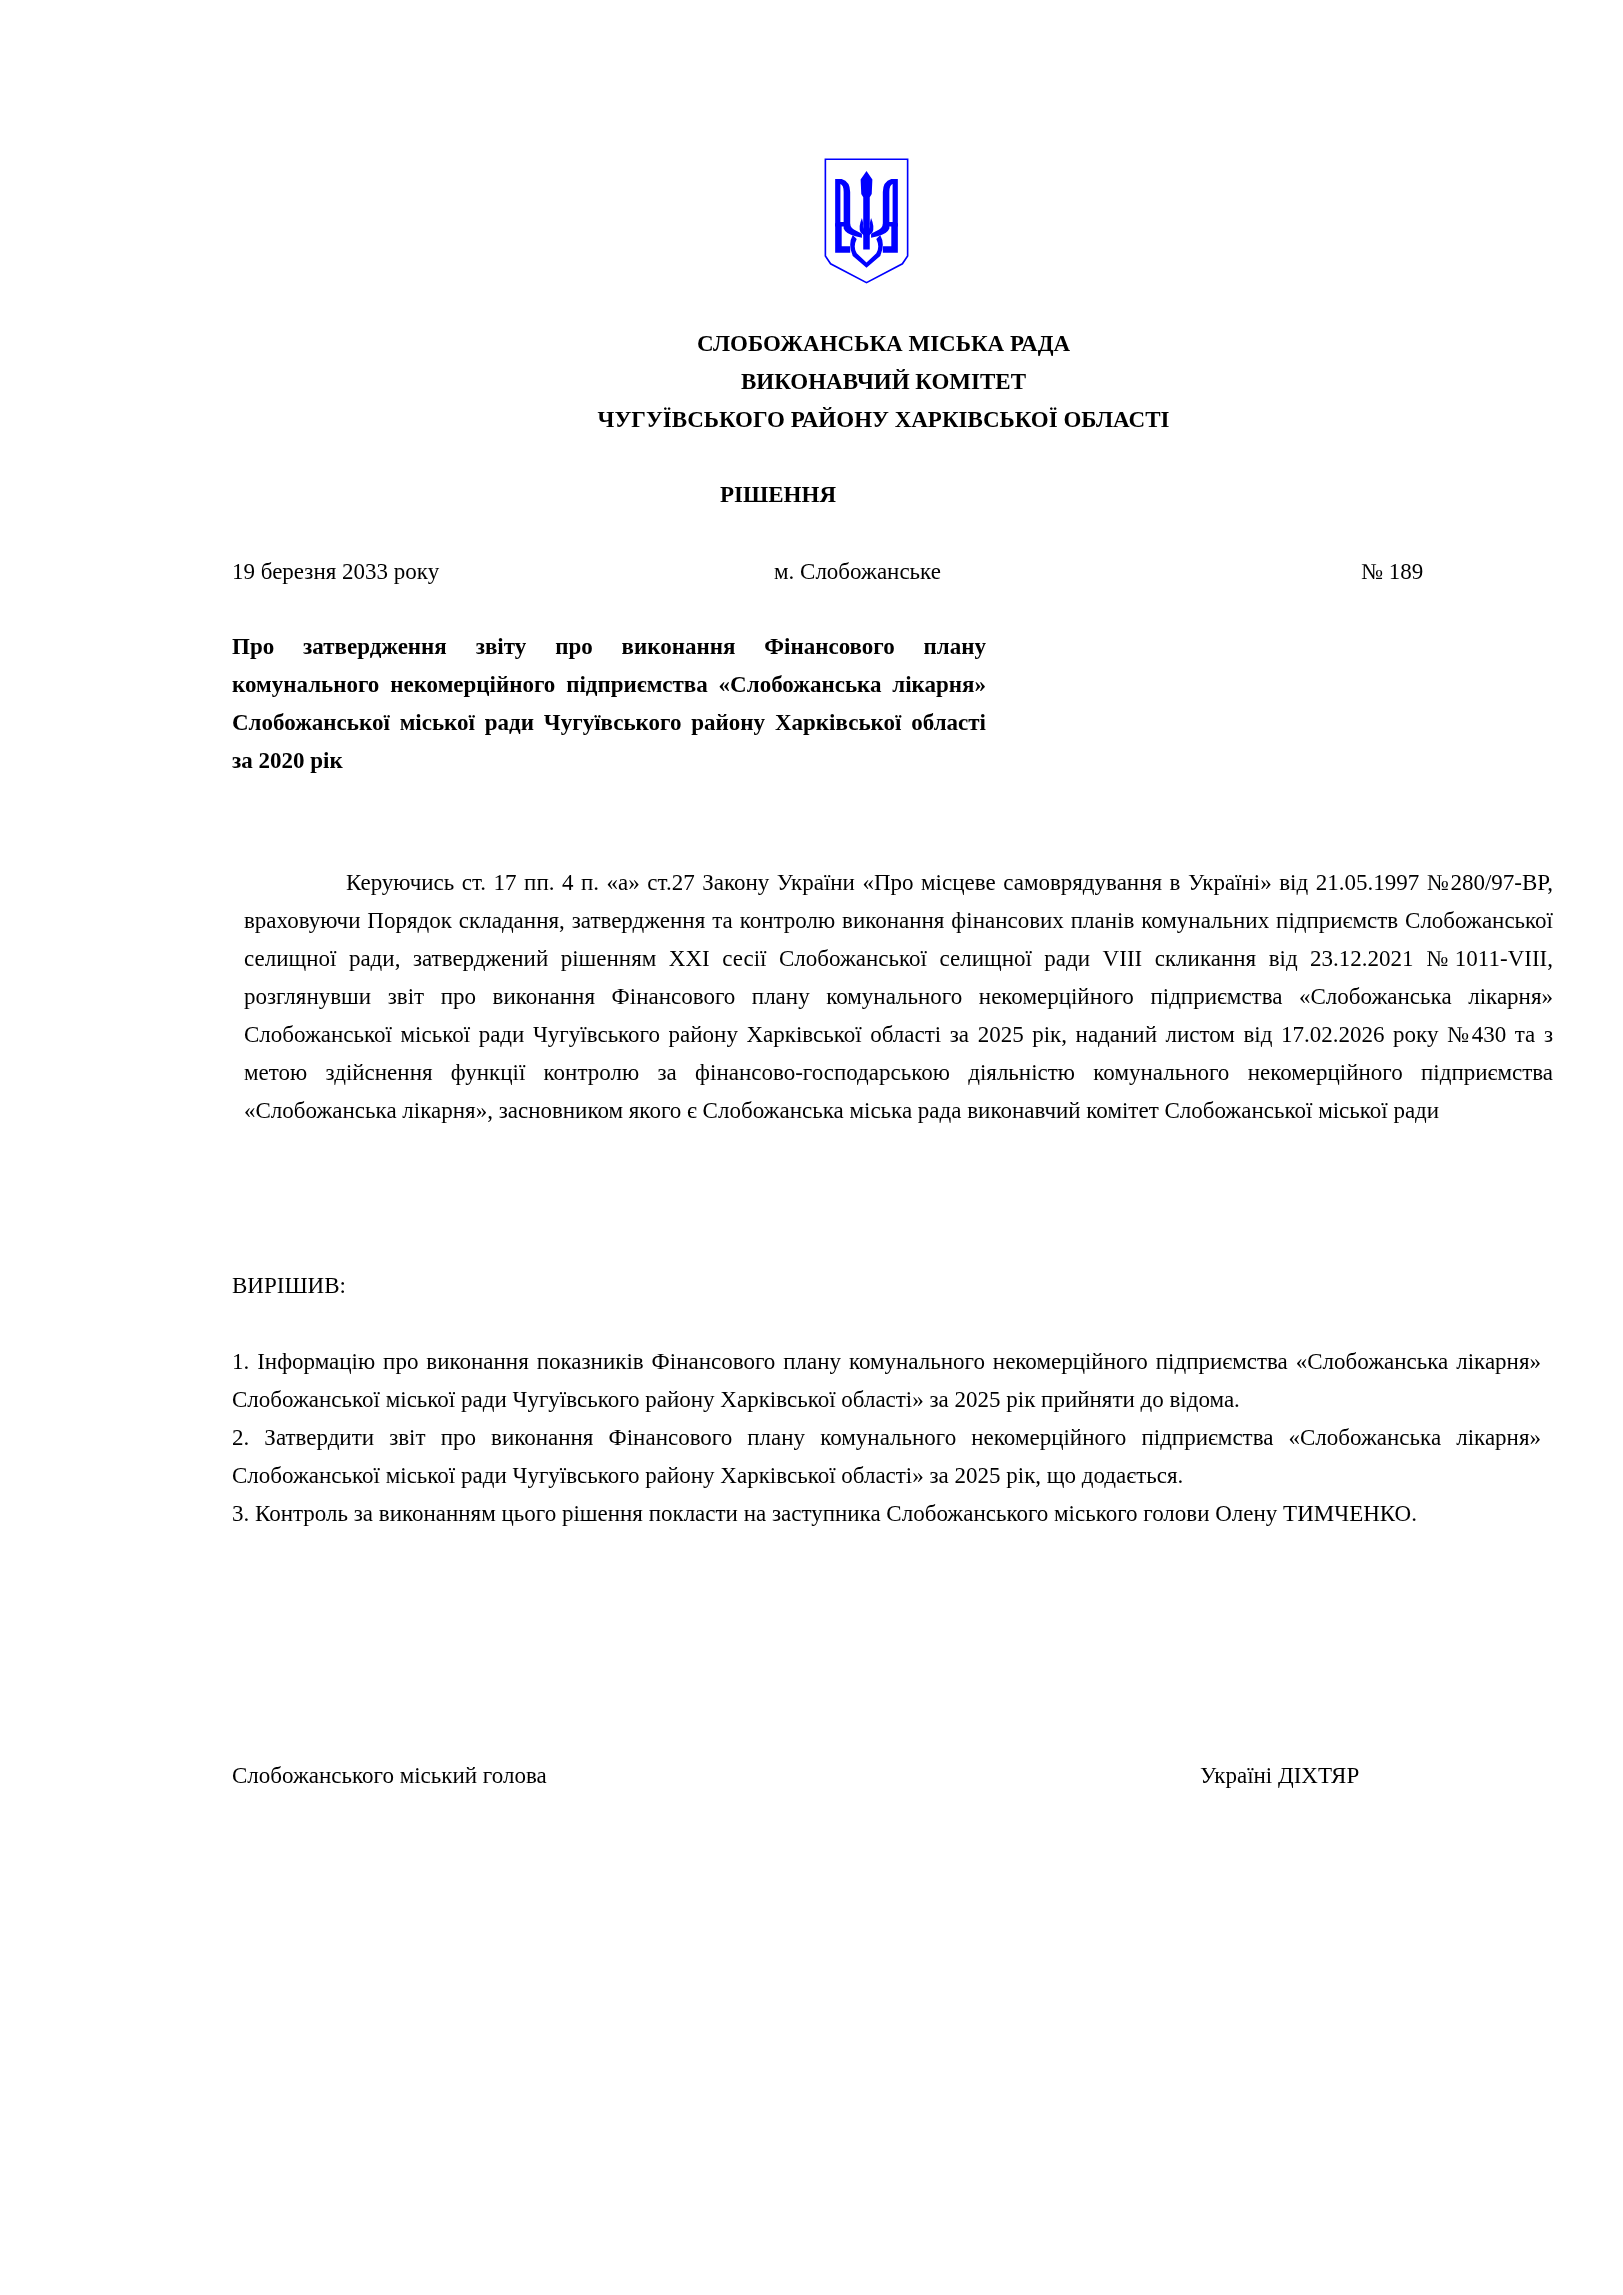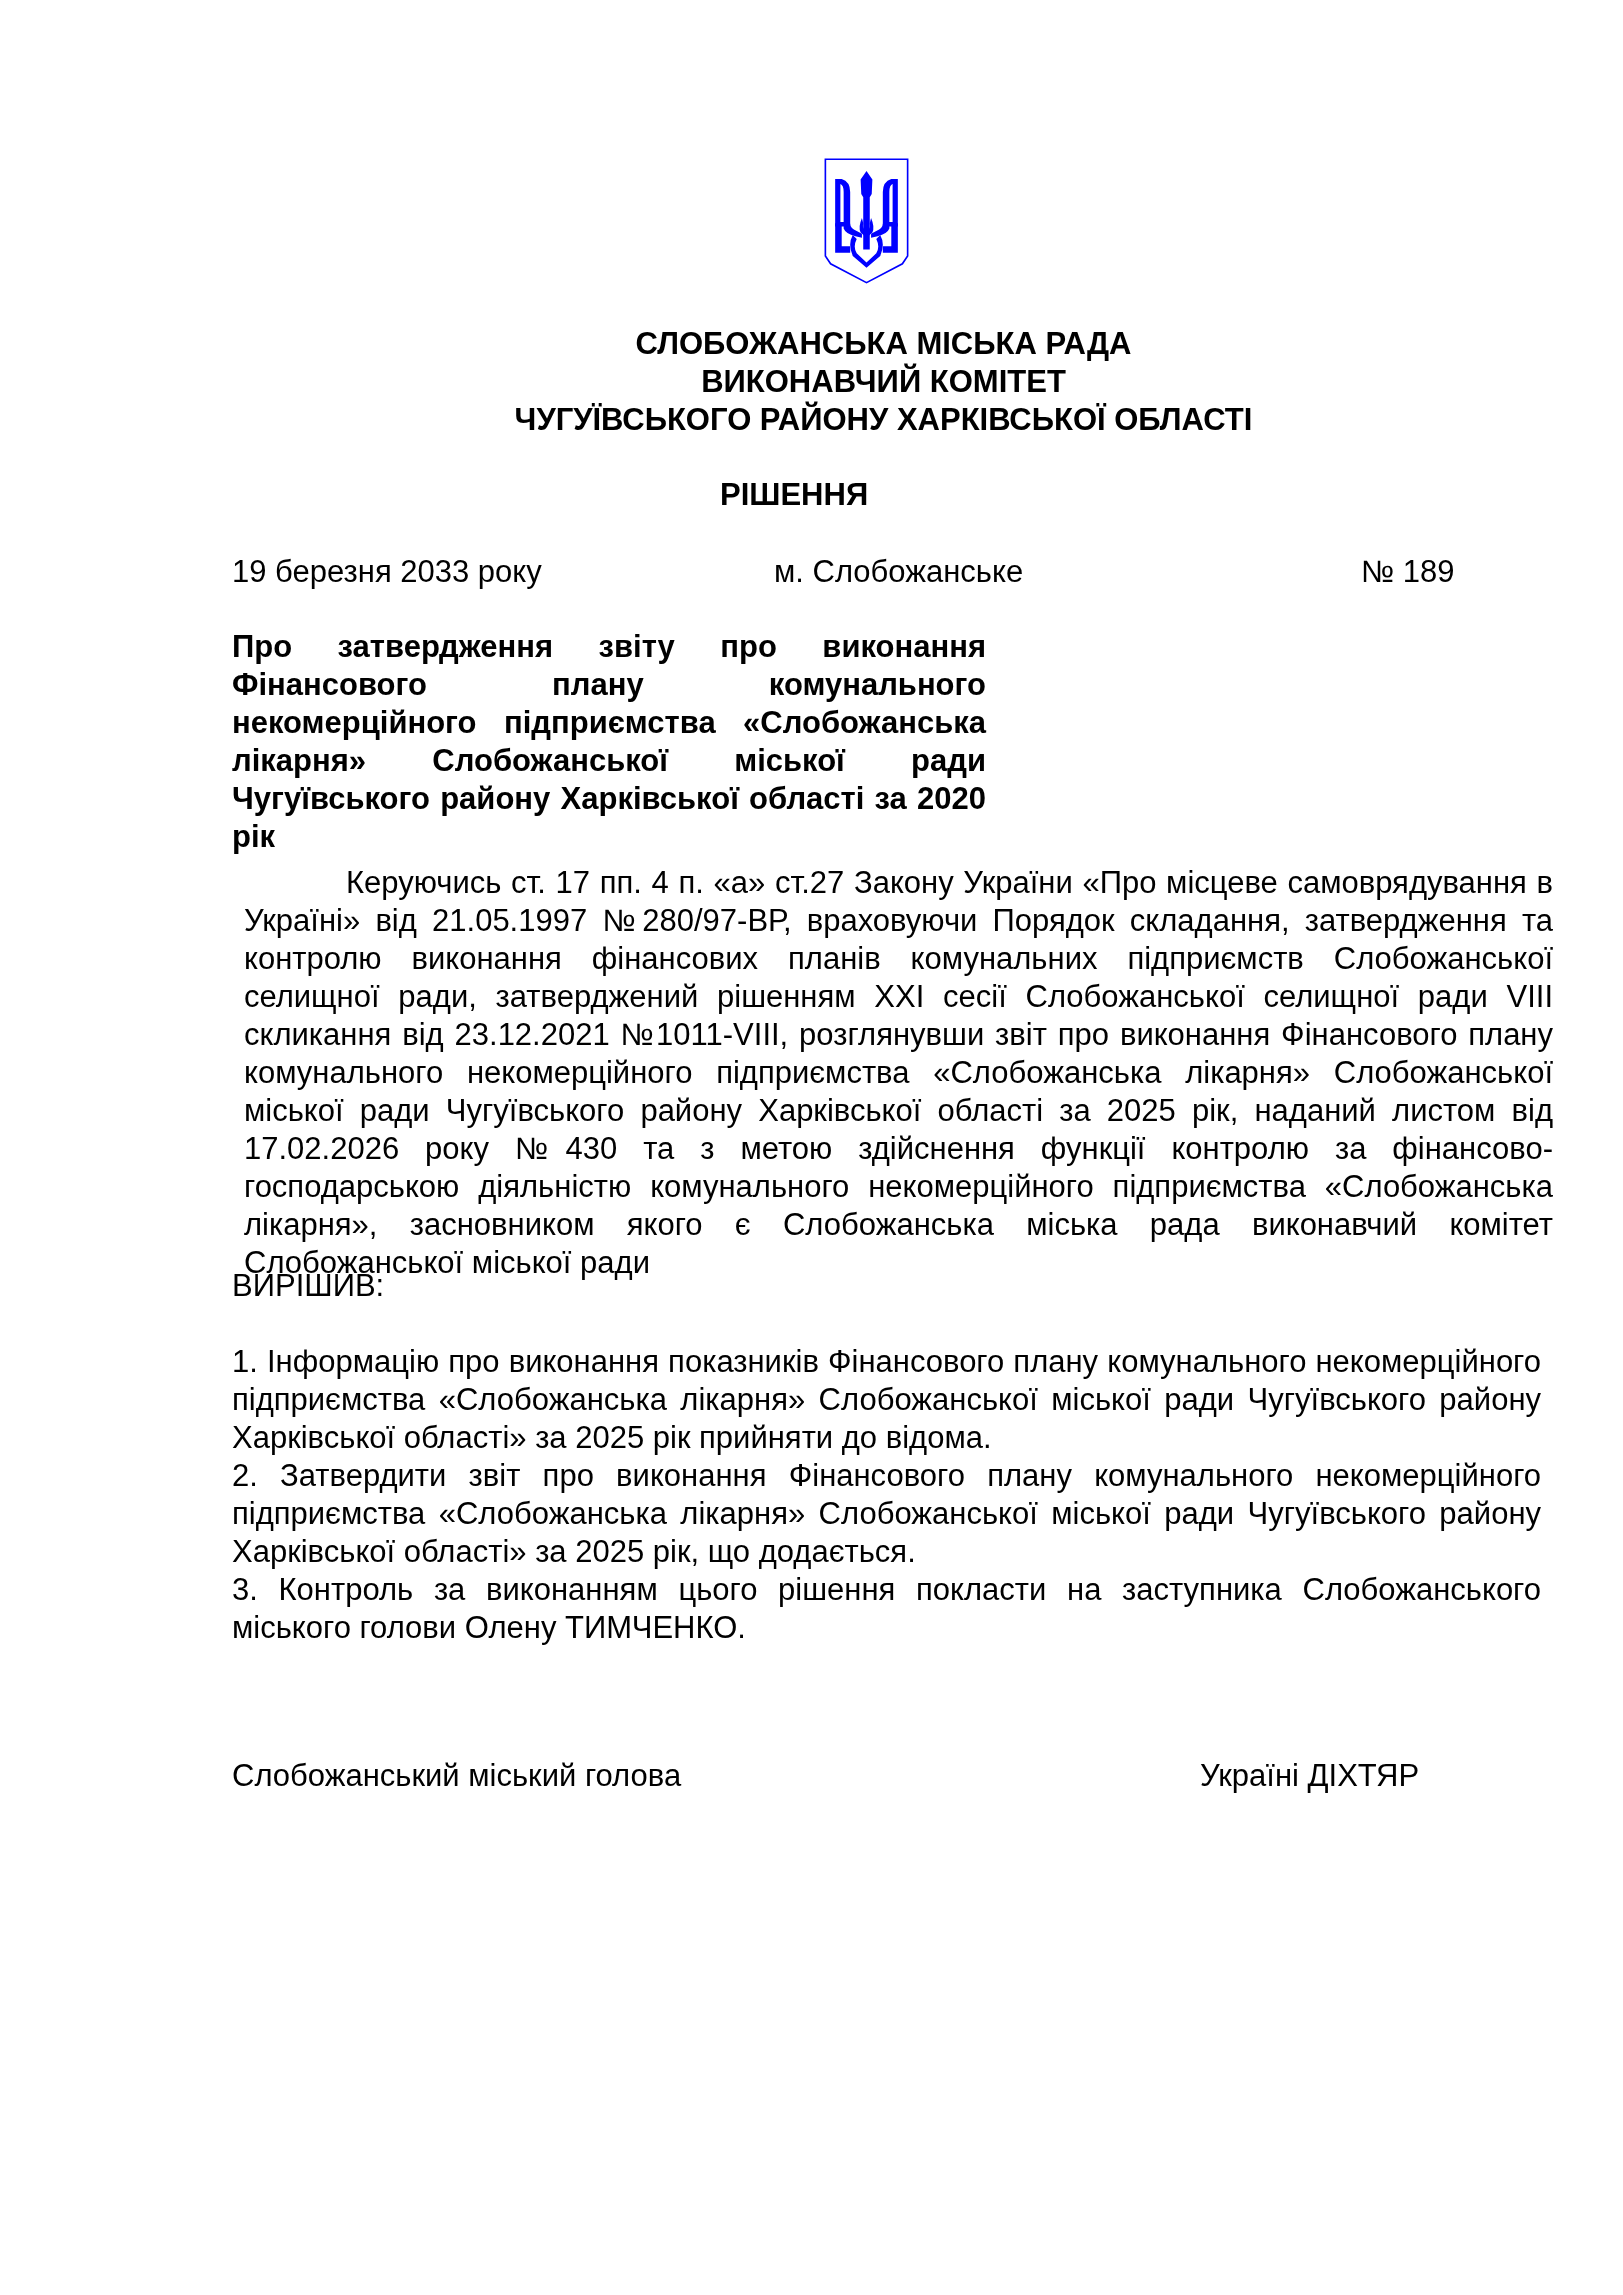--- a/index.html
+++ b/index.html
@@ -1,18 +1,18 @@
 <!DOCTYPE html>
 <html style="font-size:10.5px"><head>
 <meta charset="utf-8">
 <style>
   html, body { margin: 0; padding: 0; background: #ffffff; }
   body { width: 1623px; height: 2295px; position: relative; overflow: hidden; }
   .page { position: absolute; left: 0; top: 0; width: 1495px; height: 2295px; background: #ffffff; color: #000000;
-          font-family: Liberation Sans, sans-serif; font-size: 31px; line-height: 38px; }
+          font-family: Liberation Serif, serif; font-size: 23px; line-height: 38px; }
   .abs { position: absolute; }
   .coat { position: absolute; left: 824px; top: 158px; width: 85px; height: 126px; }
   .header { left: 458px; width: 851px; top: 325px; text-align: center; font-weight: bold; }
   .header div { white-space: nowrap; }
   .title { left: 720px; width: 340px; top: 476px; font-weight: bold; }
   .daterow { left: 232px; width: 1217px; top: 553px; height: 38px; }
   .daterow span { position: absolute; top: 0; white-space: nowrap; }
   .subject { left: 232px; width: 754px; top: 628px; font-weight: bold; text-align: justify; text-align-last: left; }
   .para { left: 232px; width: 1309px; text-align: justify; }
   .para.indent { text-indent: 102px; }
@@ -63,18 +63,18 @@
 
   <div class="abs decided">ВИРІШИВ:</div>
 
   <div class="abs items">
     <p>1. Інформацію про виконання показників Фінансового плану комунального некомерційного підприємства «Слобожанська лікарня» Слобожанської міської ради Чугуївського району Харківської області» за 2025 рік прийняти до відома.</p>
     <p>2. Затвердити звіт про виконання Фінансового плану комунального некомерційного підприємства «Слобожанська лікарня» Слобожанської міської ради Чугуївського району Харківської області» за 2025 рік, що додається.</p>
     <p>3. Контроль за виконанням цього рішення  покласти на заступника Слобожанського міського голови Олену ТИМЧЕНКО.</p>
   </div>
 
   <div class="abs sig">
-    <span style="left:0">Слобожанський міський голова</span>
+    <span style="left:0">Слобожанського міський голова</span>
     <span style="left:968px">Україні ДІХТЯР</span>
   </div>
 
 </div>
 
 
 </body></html>

